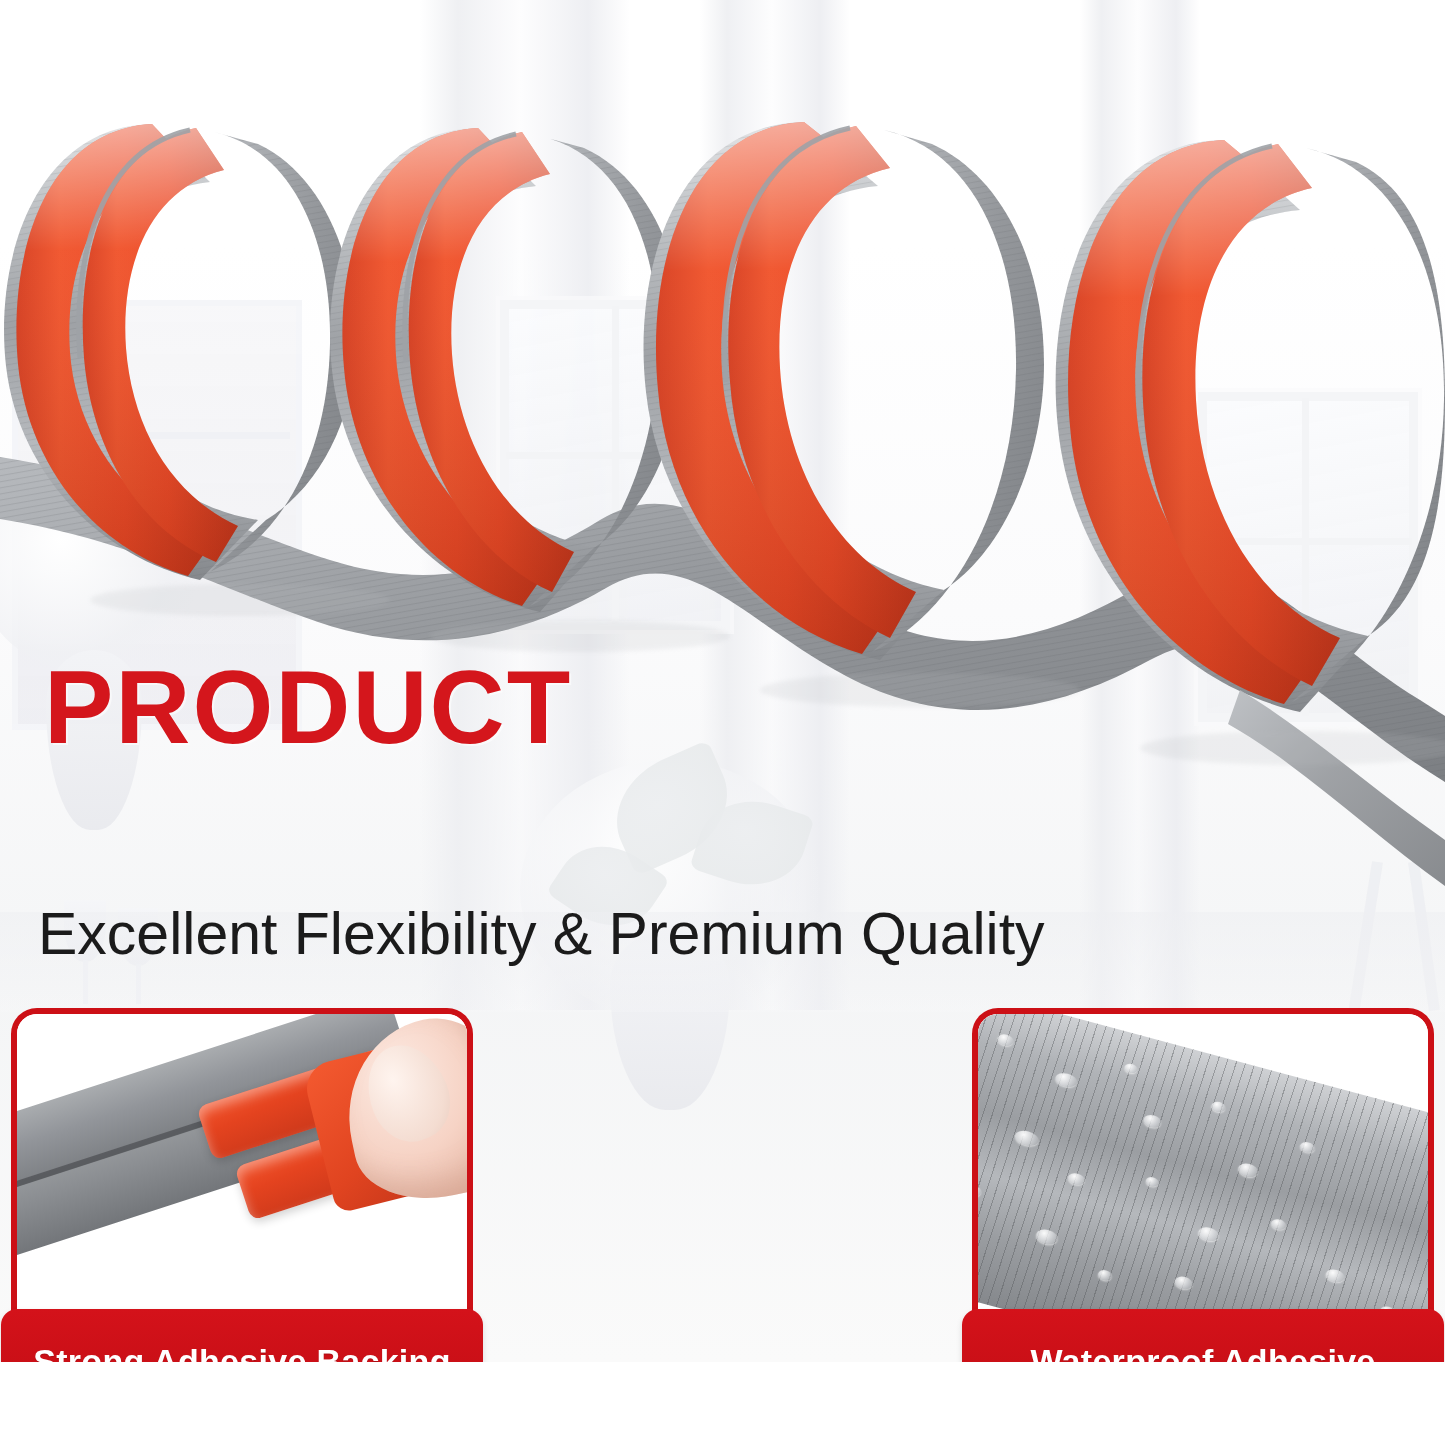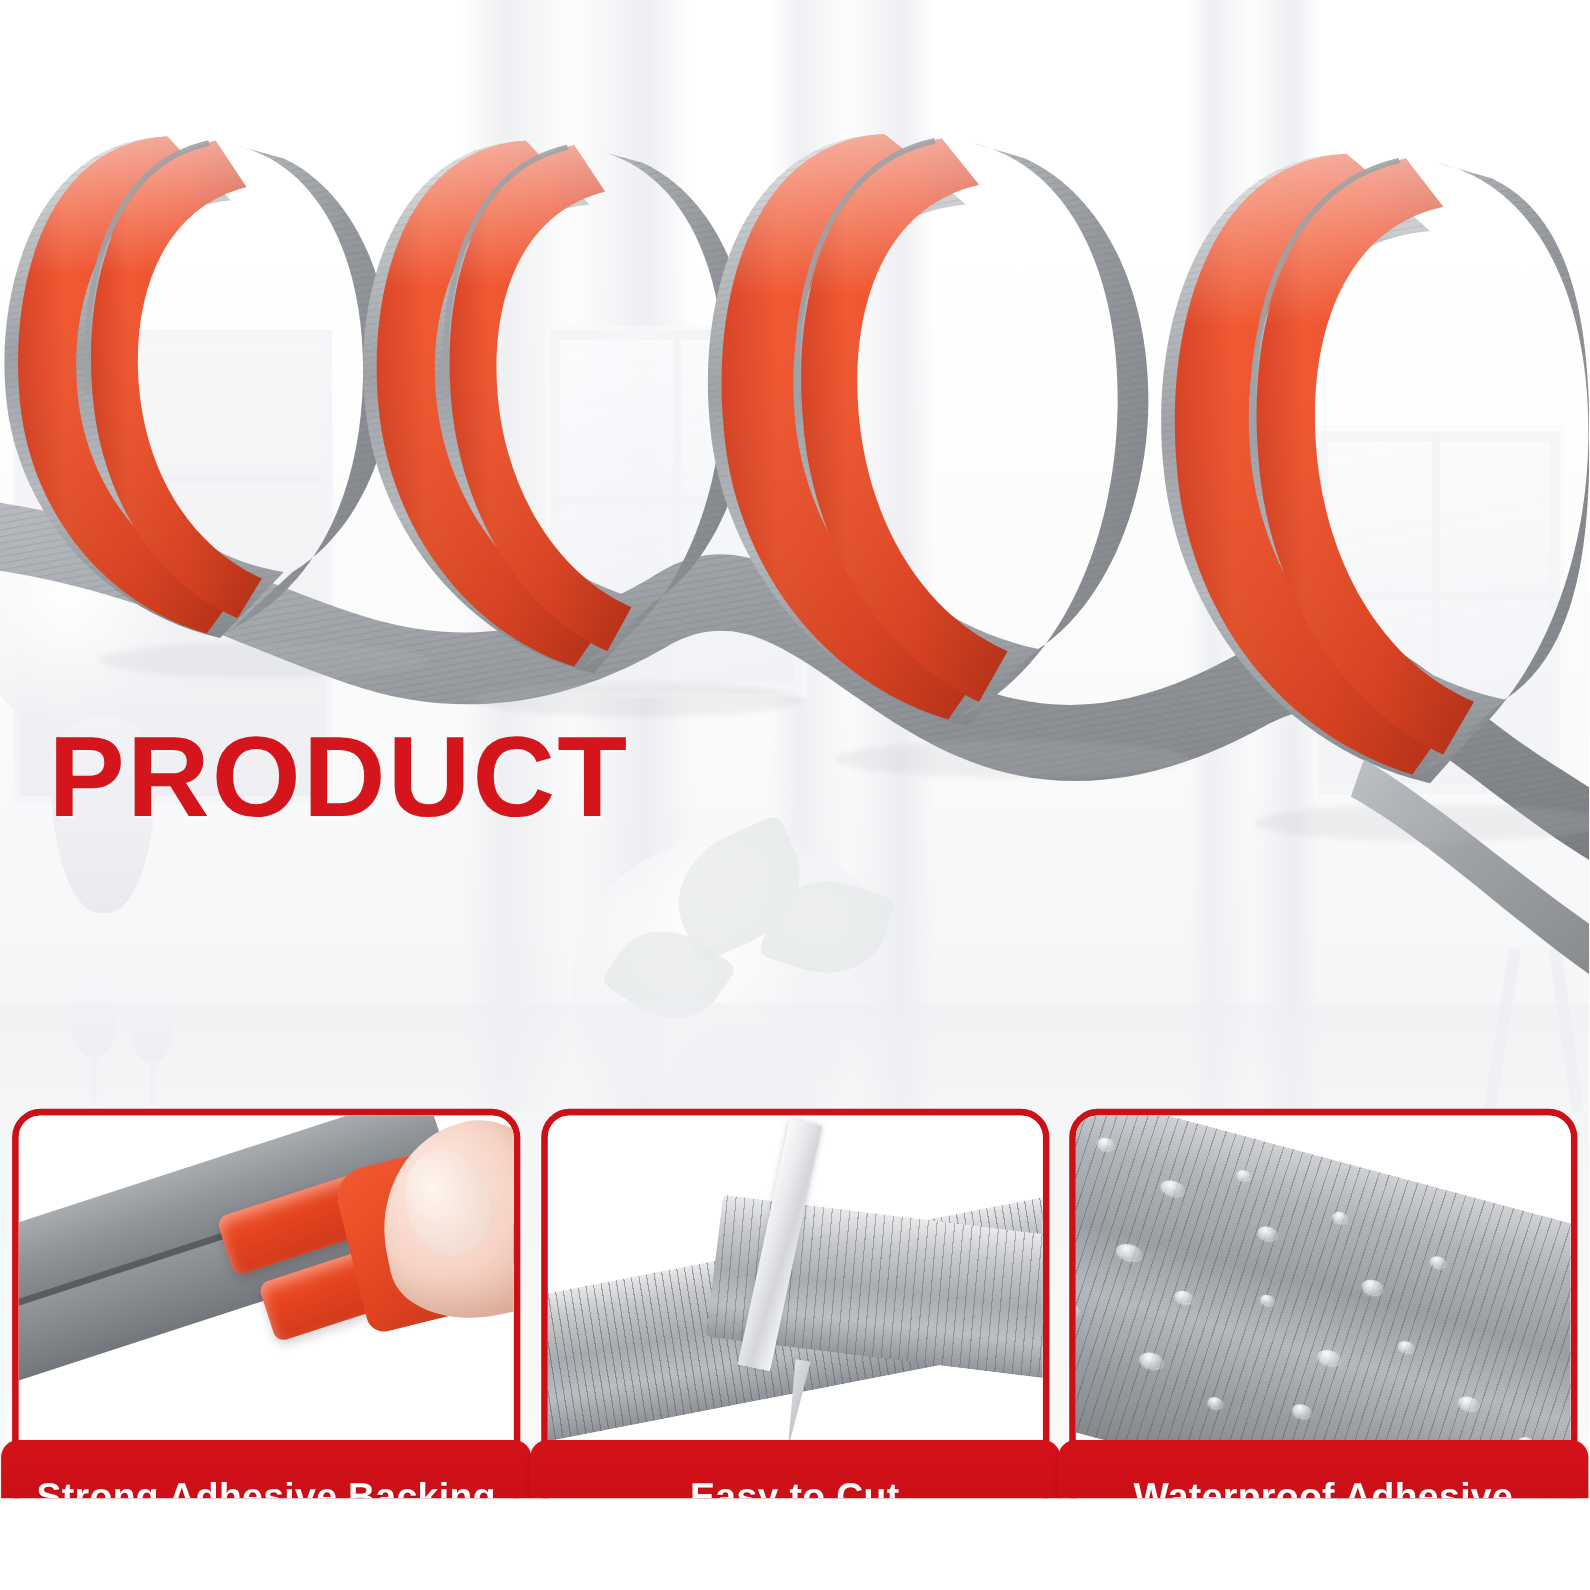--- a/index.html
+++ b/index.html
@@ -432,20 +432,21 @@
       <ellipse cx="240" cy="600" rx="150" ry="16" fill="#b9bcbf" opacity=".18" filter="url(#fSoft)"></ellipse>
       <ellipse cx="580" cy="636" rx="150" ry="16" fill="#b9bcbf" opacity=".18" filter="url(#fSoft)"></ellipse>
       <ellipse cx="920" cy="690" rx="160" ry="17" fill="#b9bcbf" opacity=".18" filter="url(#fSoft)"></ellipse>
       <ellipse cx="1300" cy="748" rx="160" ry="17" fill="#b9bcbf" opacity=".18" filter="url(#fSoft)"></ellipse>
     </svg>
   </div>
 
   <div class="headline">
     <div class="line line1">PRODUCT</div>
   </div>
+  <div class="subtitle">Excellent Flexibility &amp; Premium Quality</div>
 
   <div class="cards">
 
     <div class="card">
       <div class="card-frame">
         <div class="card-photo">
           <div class="p1-strip-lower"></div>
           <div class="p1-strip-upper"></div>
           <div class="p1-strip-edge"></div>
           <div class="p1-red-b"></div>
@@ -453,33 +454,20 @@
           <div class="p1-red-peel"></div>
           <div class="p1-thumb"></div>
           <div class="p1-nail"></div>
         </div>
       </div>
       <div class="caption">
         <span>Strong Adhesive Backing</span>
       </div>
     </div>
 
-    <div class="card">
-      <div class="card-frame">
-        <div class="card-photo">
-          <div class="p2-strip"></div>
-          <div class="p2-strip2"></div>
-          <div class="p2-blade"></div>
-          <div class="p2-blade-tip"></div>
-        </div>
-      </div>
-      <div class="caption">
-        <span>Easy to Cut</span>
-      </div>
-    </div>
 
     <div class="card">
       <div class="card-frame">
         <div class="card-photo">
           <div class="p3-strip">
             <div class="drop" style="left:52px;  top:34px;  width:16px; height:11px;"></div>
             <div class="drop" style="left:118px; top:56px;  width:22px; height:13px;"></div>
             <div class="drop" style="left:182px; top:30px;  width:13px; height:9px;"></div>
             <div class="drop" style="left:214px; top:74px;  width:18px; height:12px;"></div>
             <div class="drop" style="left:276px; top:44px;  width:14px; height:10px;"></div>

